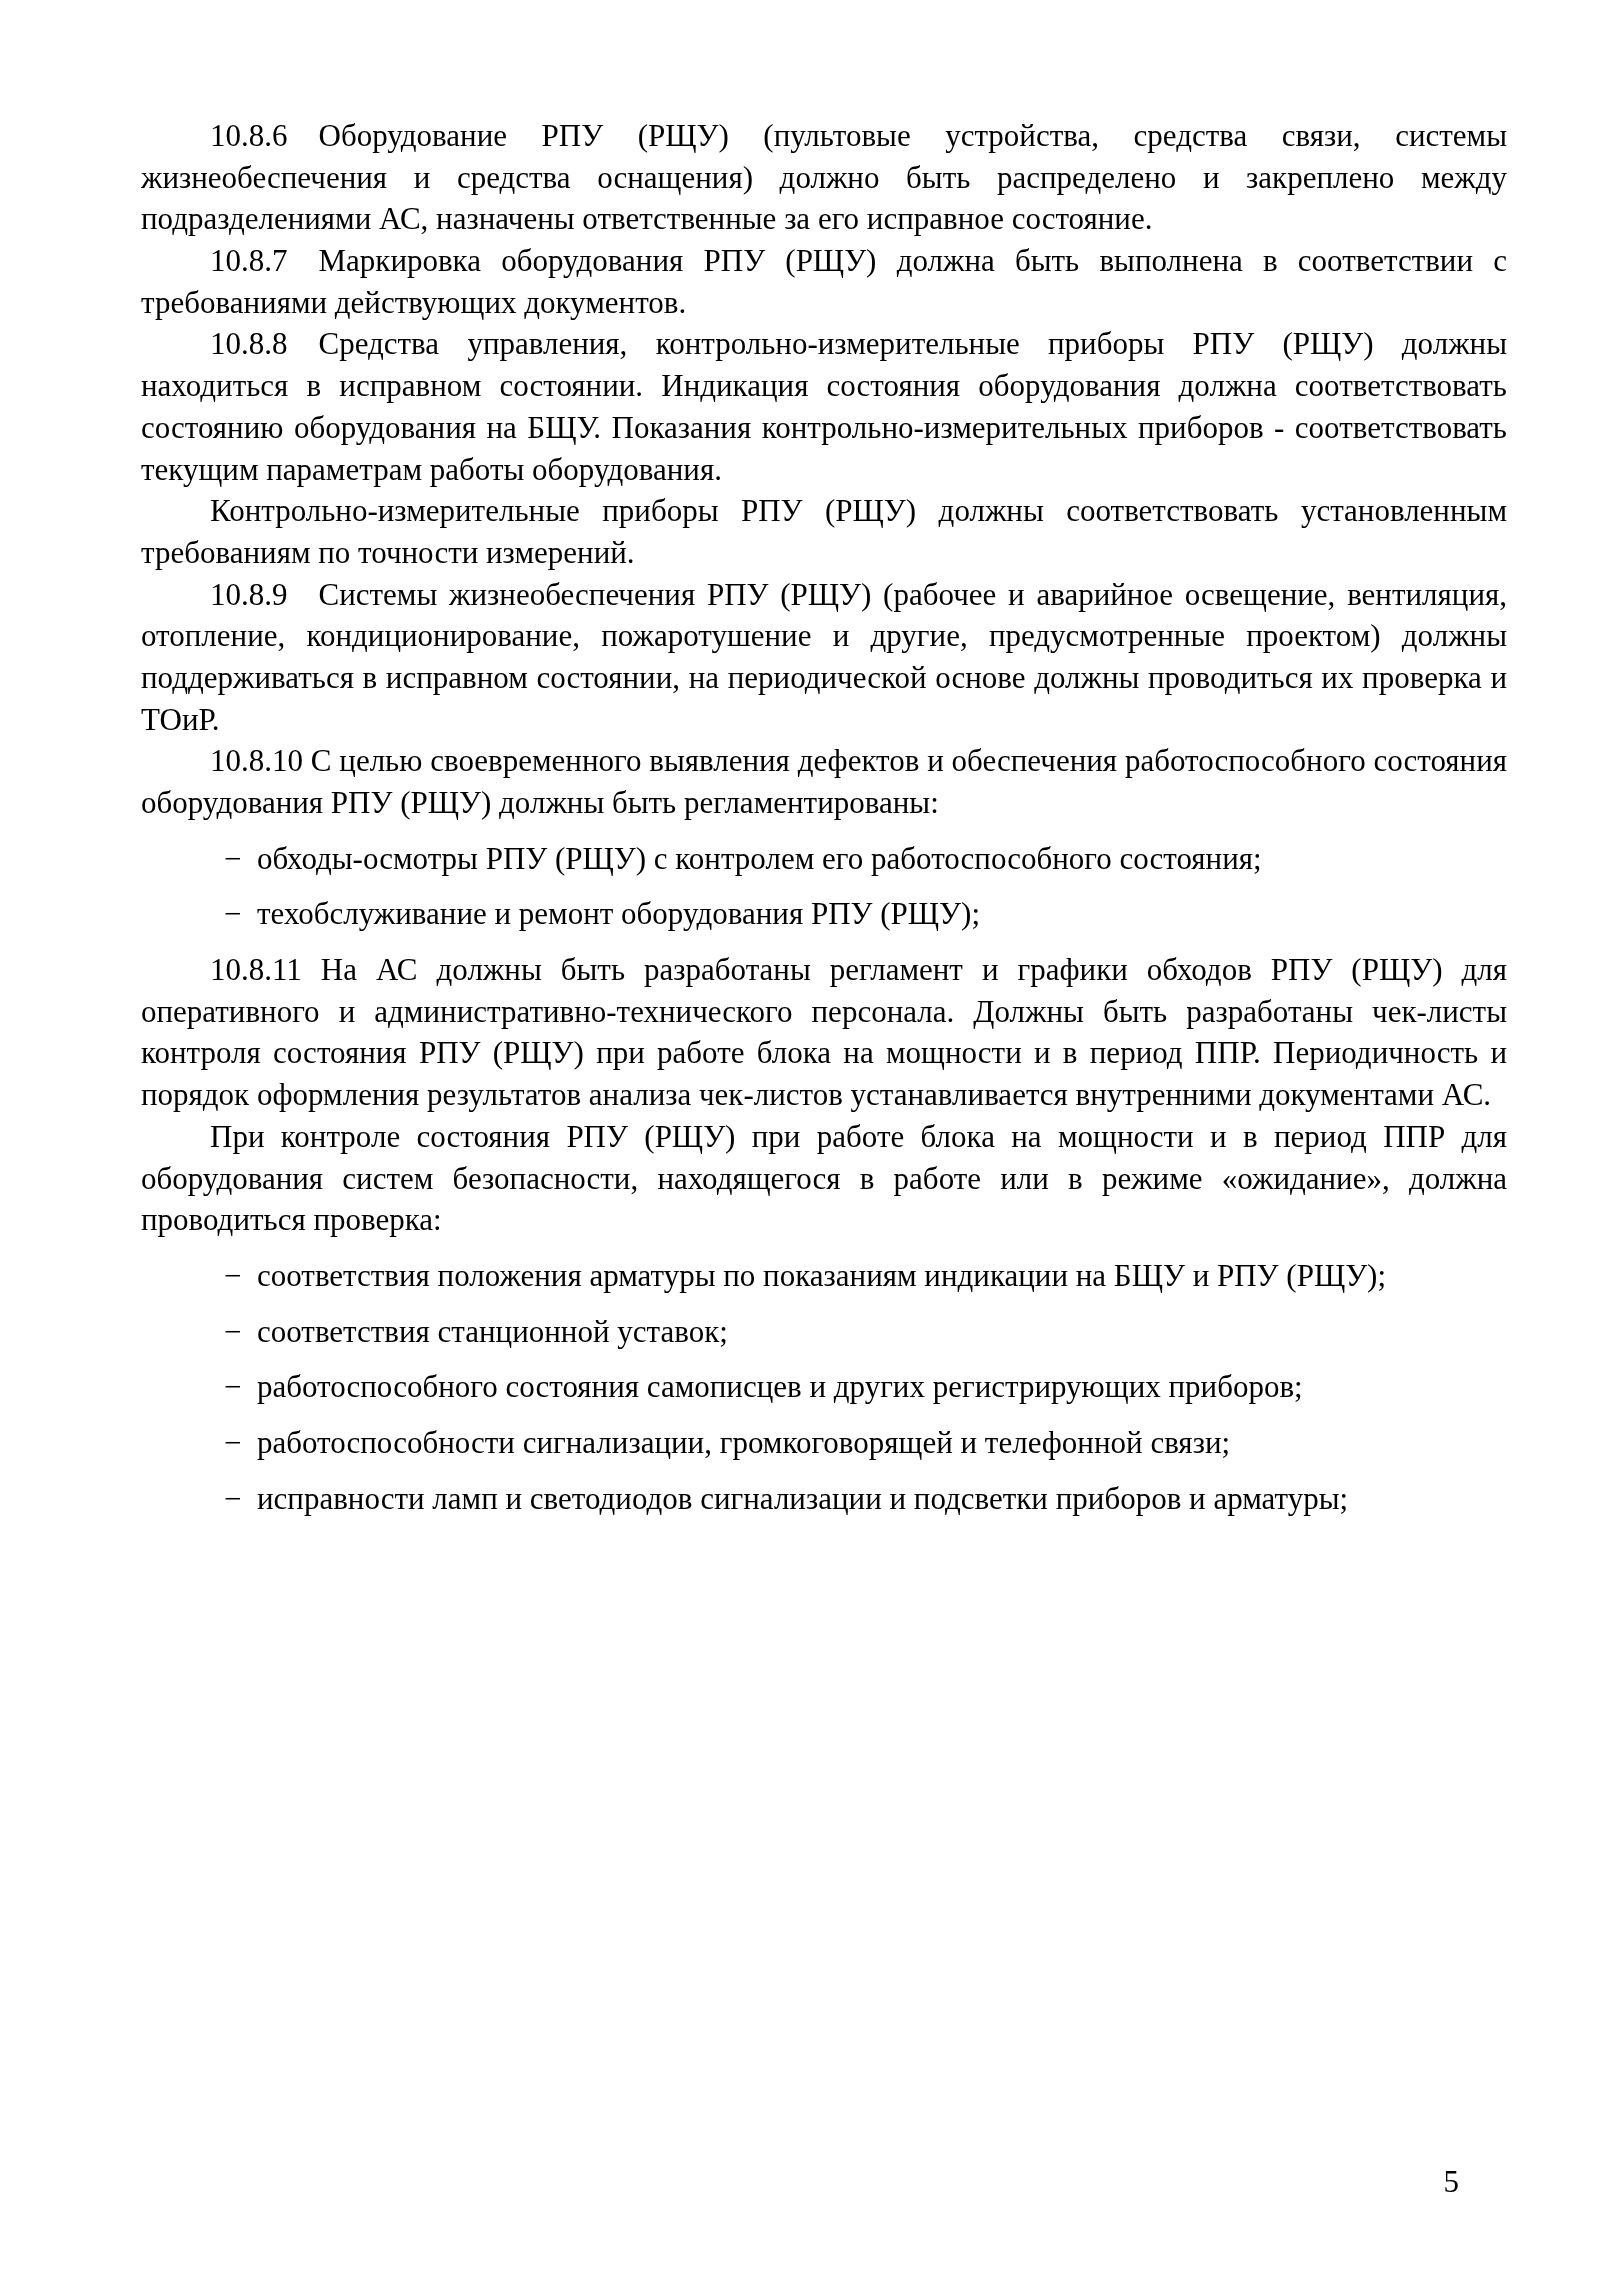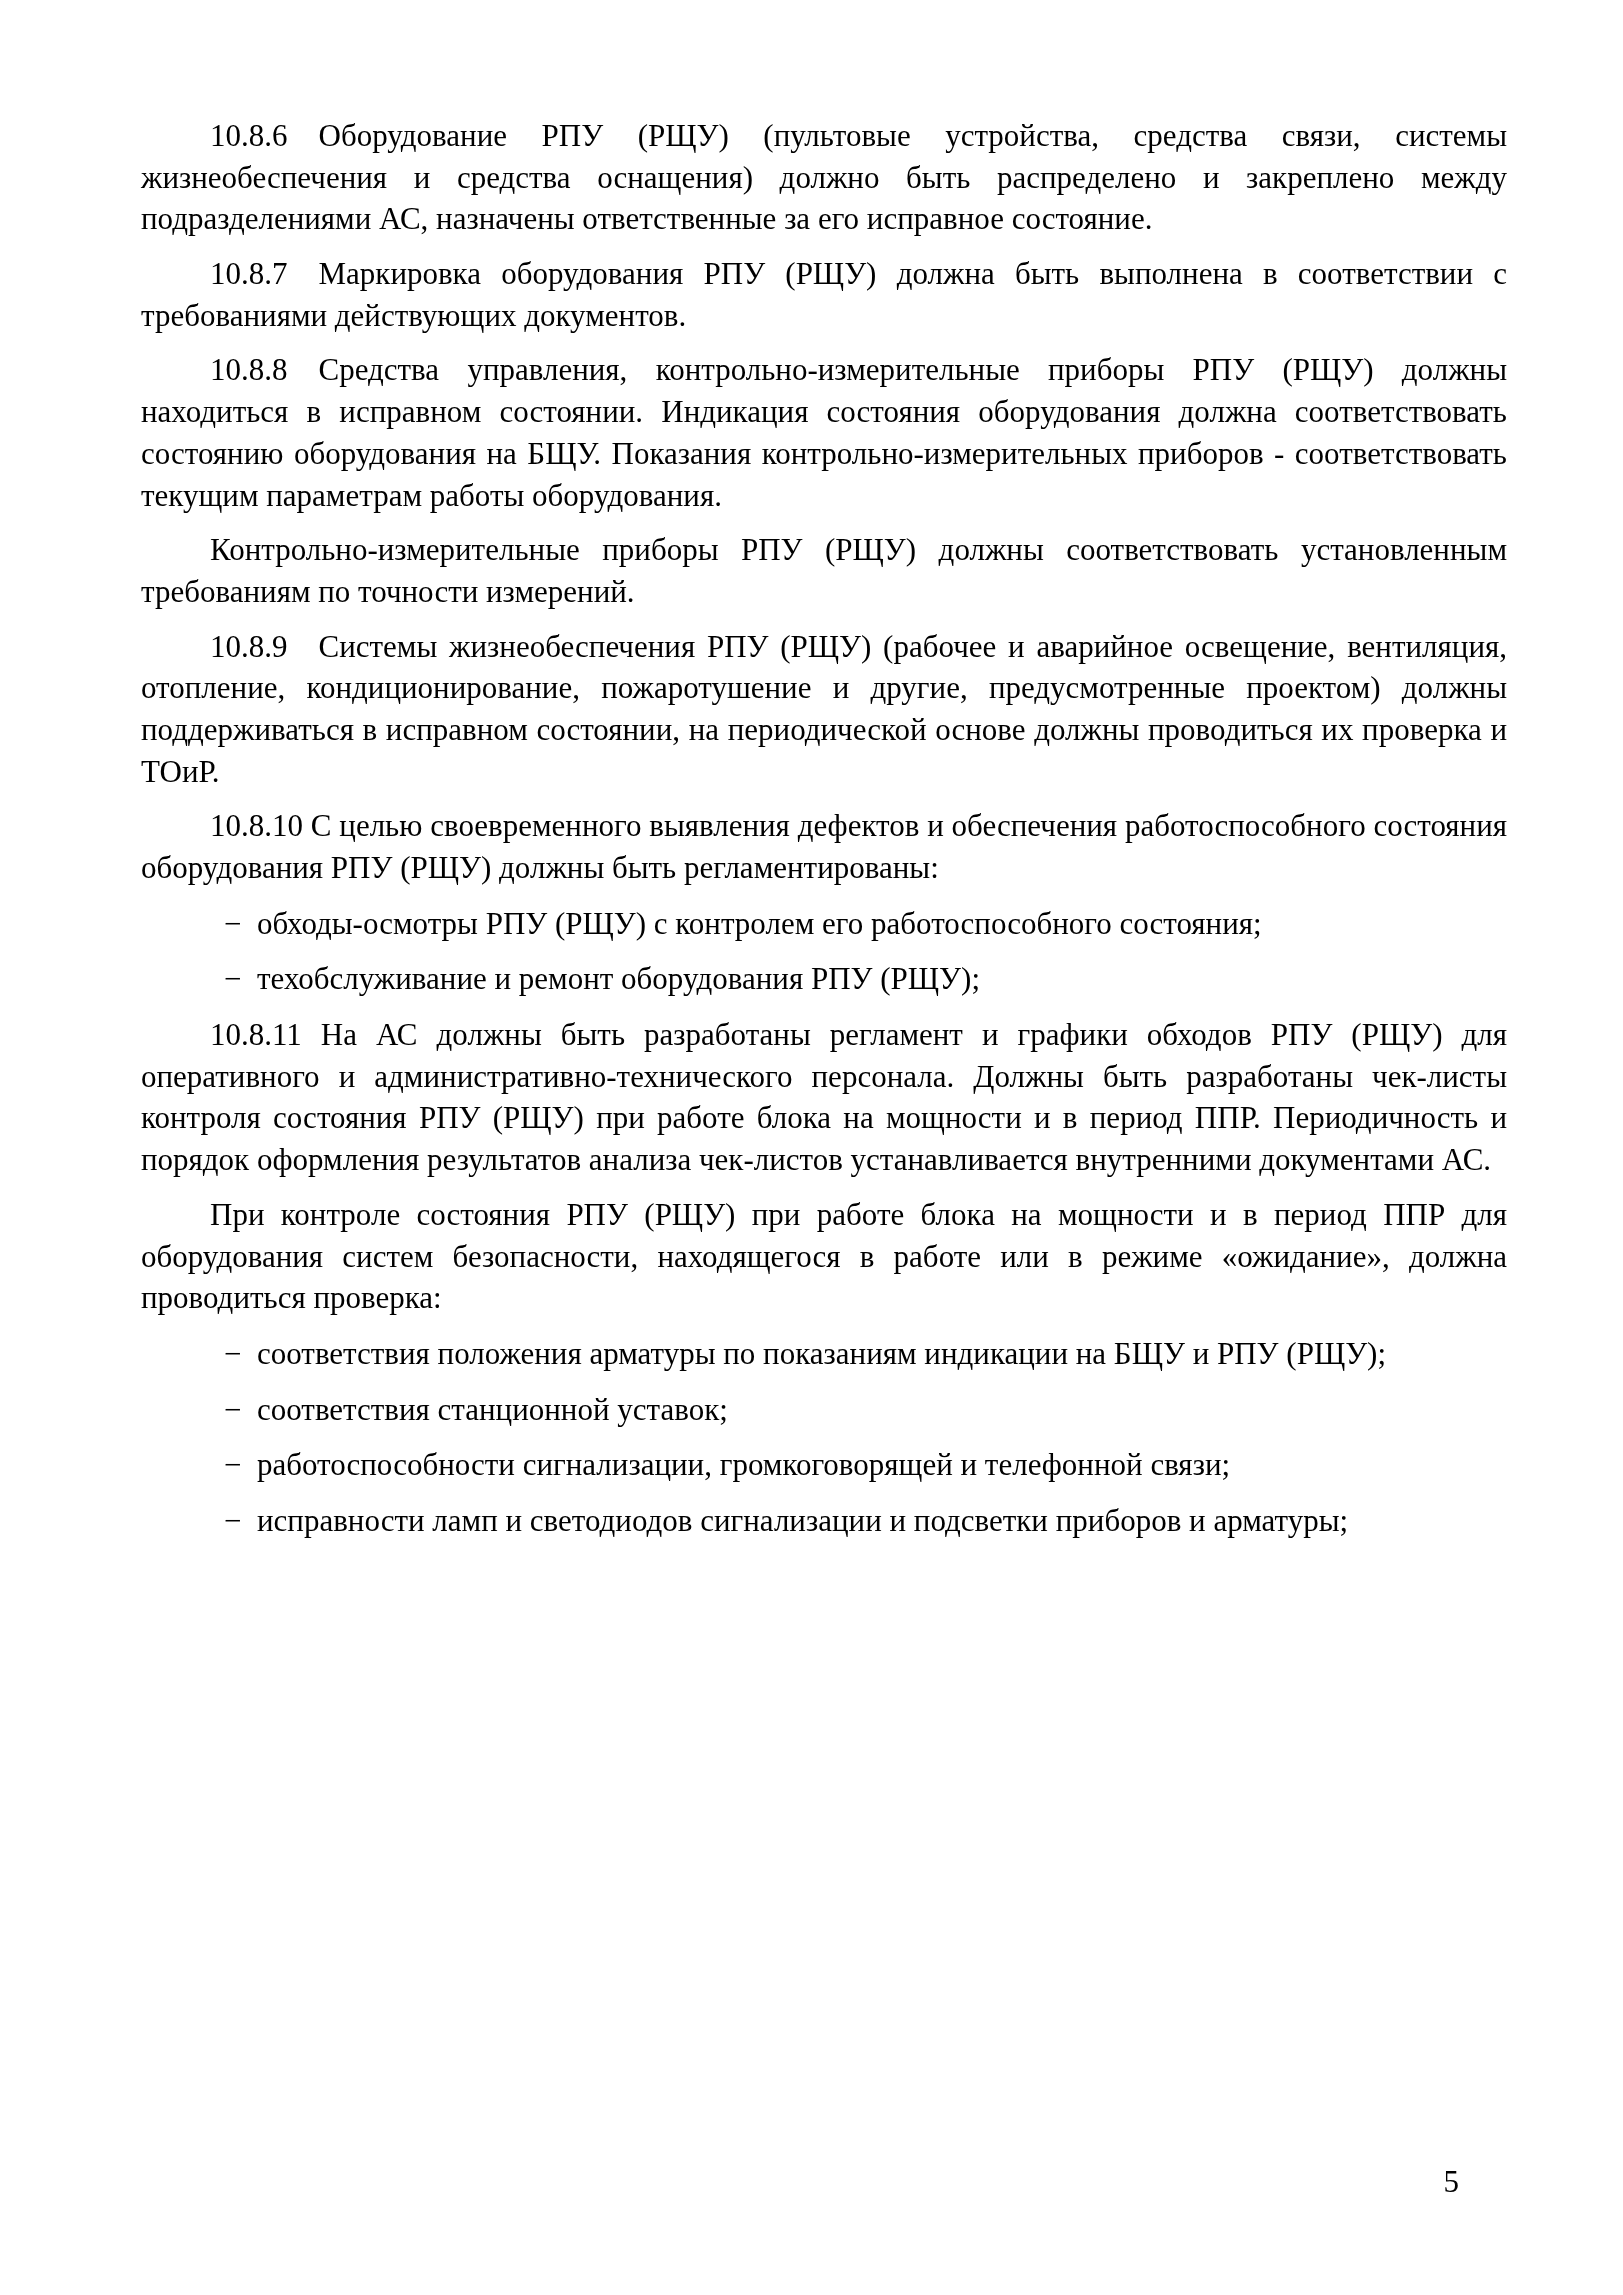--- a/index.html
+++ b/index.html
@@ -25,21 +25,21 @@
     line-height: 1.345;
     text-align: justify;
     text-justify: inter-word;
     hyphens: none;
   }
   .para {
     margin: 0;
     text-indent: 69px;
   }
   .para + .para {
-    margin-top: 13px;
+    margin-top: 0px;
   }
   .dash-item {
     margin: 14px;
     text-indent: 69px;
     text-align: justify;
   }
   .dash {
     letter-spacing: 0;
   }
   .page-number {
@@ -65,20 +65,21 @@
     <p class="para">10.8.10 С целью своевременного выявления дефектов и обеспечения работоспособного состояния оборудования РПУ (РЩУ) должны быть регламентированы:</p>
 
     <p class="dash-item"><span class="dash">−&nbsp;&nbsp;</span><span>обходы-осмотры РПУ (РЩУ) с контролем его работоспособного состояния;</span></p>
     <p class="dash-item"><span class="dash">−&nbsp;&nbsp;</span><span>техобслуживание и ремонт оборудования РПУ (РЩУ);</span></p>
 
     <p class="para">10.8.11 На АС должны быть разработаны регламент и графики обходов РПУ (РЩУ) для оперативного и административно-технического персонала. Должны быть разработаны чек-листы контроля состояния РПУ (РЩУ) при работе блока на мощности и в период ППР. Периодичность и порядок оформления результатов анализа чек-листов устанавливается внутренними документами АС.</p>
     <p class="para">При контроле состояния РПУ (РЩУ)  при работе блока на мощности и в период ППР для оборудования систем безопасности, находящегося в работе или в режиме «ожидание», должна проводиться проверка:</p>
 
     <p class="dash-item"><span class="dash">−&nbsp;&nbsp;</span><span>соответствия положения арматуры по показаниям индикации на БЩУ и РПУ (РЩУ);</span></p>
     <p class="dash-item"><span class="dash">−&nbsp;&nbsp;</span><span>соответствия станционной уставок;</span></p>
+    <p class="dash-item"><span class="dash">−&nbsp;&nbsp;</span><span>работоспособного состояния самописцев и других регистрирующих приборов;</span></p>
     <p class="dash-item"><span class="dash">−&nbsp;&nbsp;</span><span>работоспособности сигнализации, громкоговорящей и телефонной связи;</span></p>
     <p class="dash-item"><span class="dash">−&nbsp;&nbsp;</span><span>исправности ламп и светодиодов сигнализации и подсветки приборов и арматуры;</span></p>
 
   </div>
 
   <div class="page-number">5</div>
 </div>
 
 
 </body></html>

